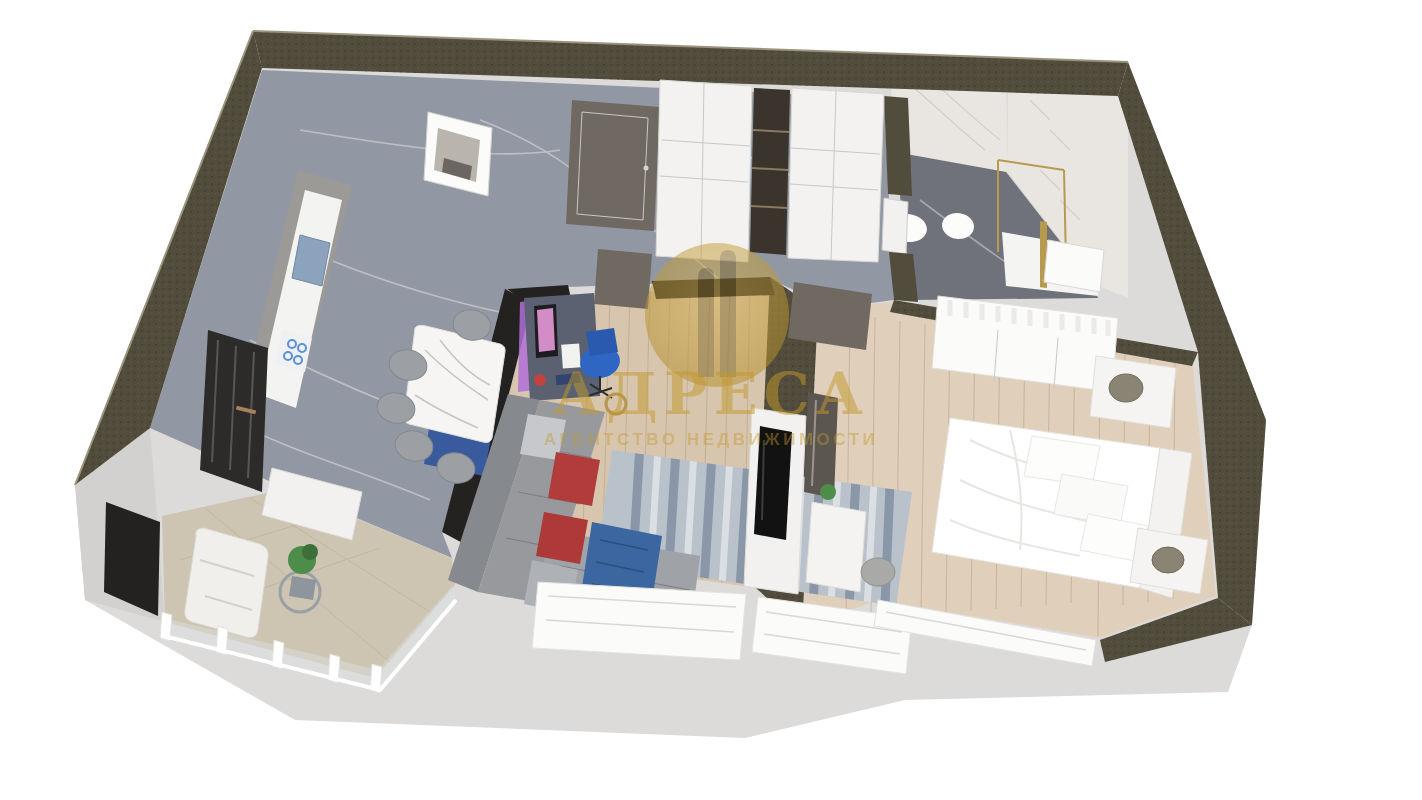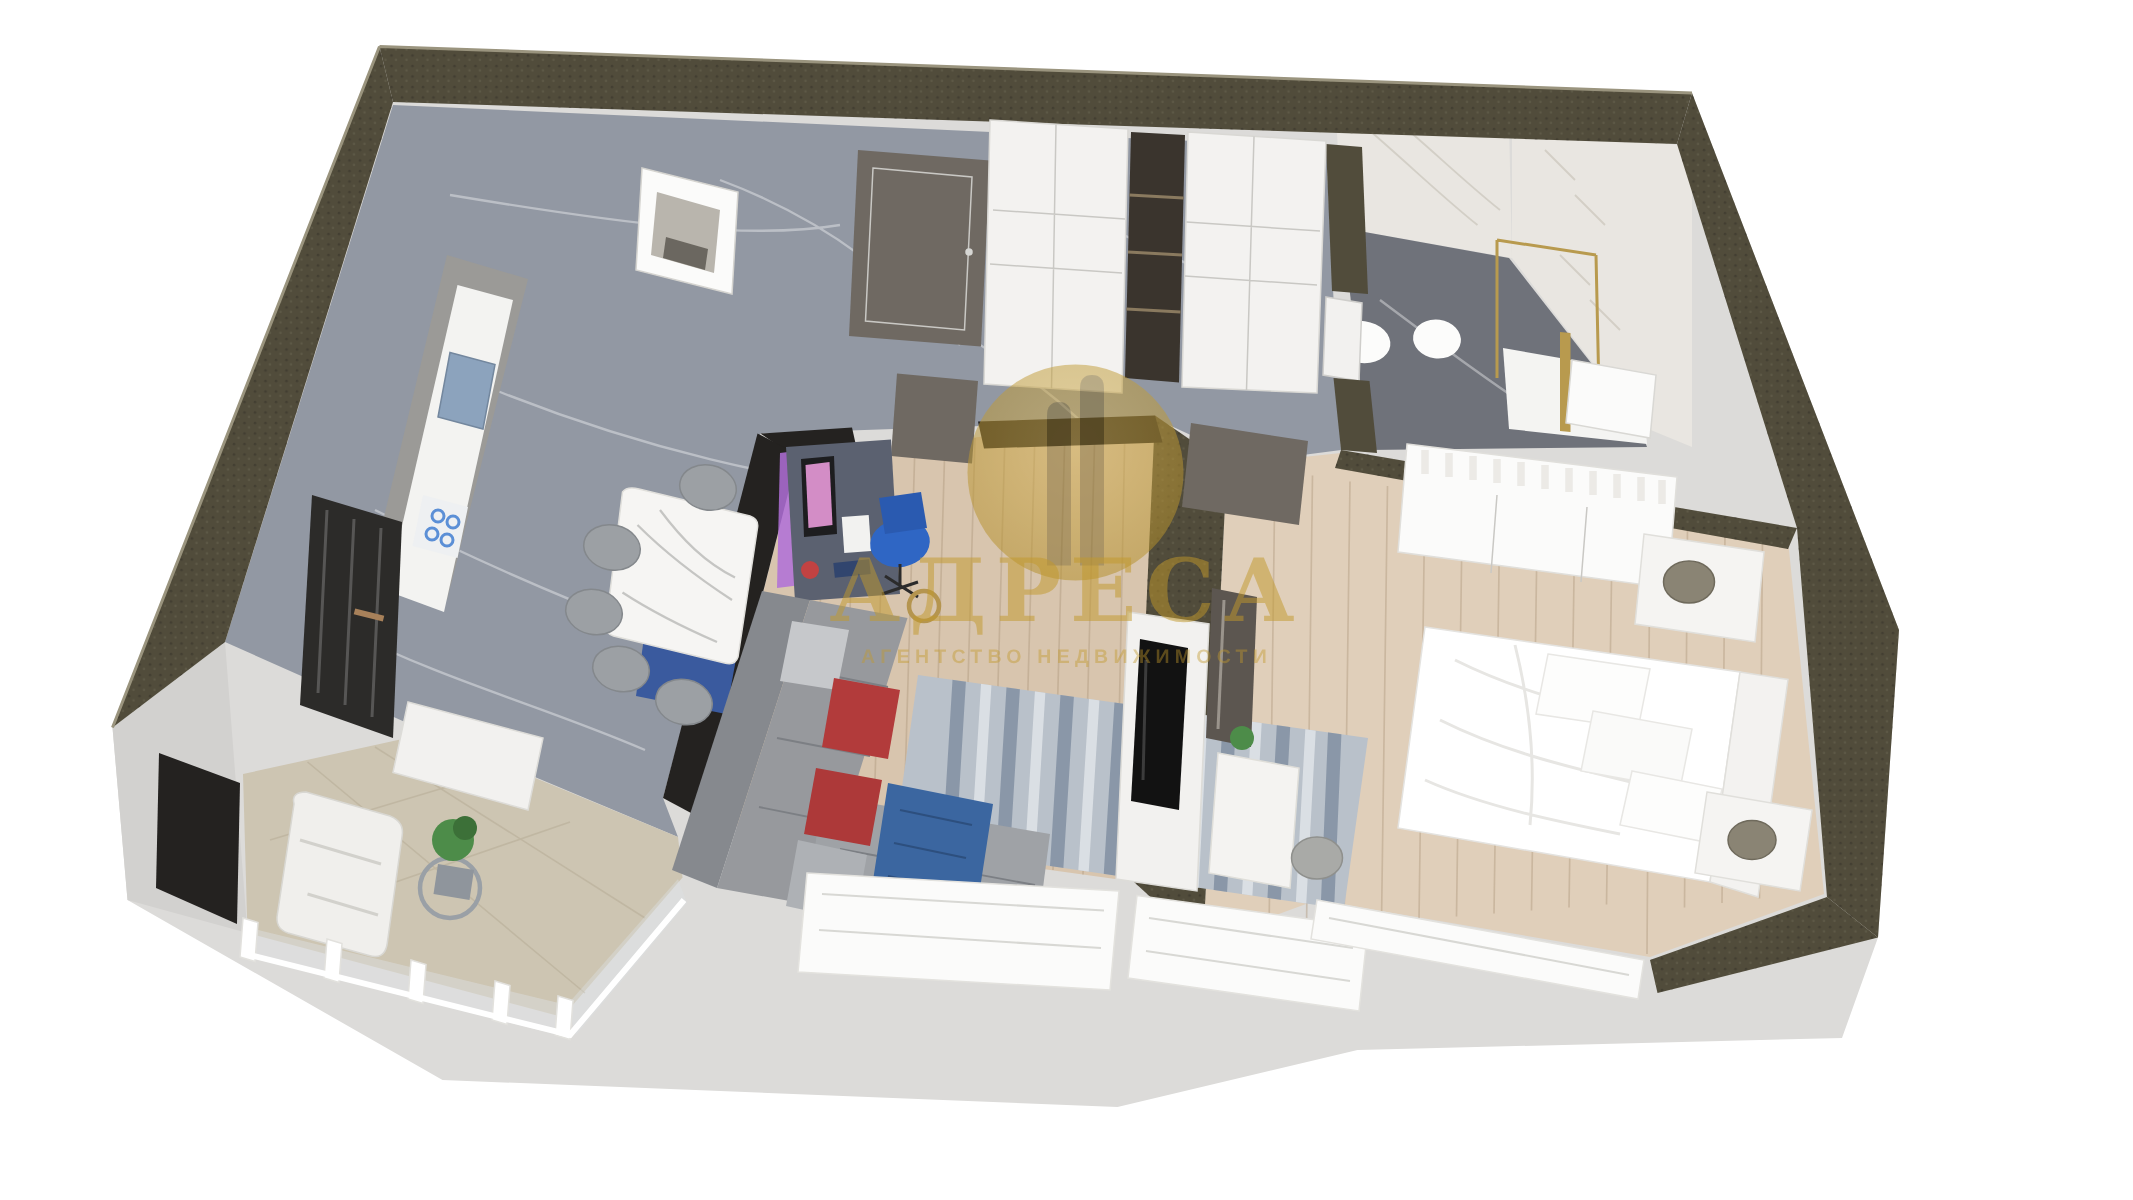--- a/index.html
+++ b/index.html
@@ -25,21 +25,21 @@
   .seam{stroke:#c9c8c4;stroke-width:1;fill:none;}
   .ledge{stroke:#d8d8d4;stroke-width:1.4;fill:none;}
   .gold-line{stroke:#b89a4e;stroke-width:2;fill:none;}
   
   .watermark{position:absolute;inset:0;pointer-events:none;color:var(--gold);}
   .wm-logo{position:absolute;left:637px;top:233px;width:160px;height:165px;opacity:.52;}
   .wm-title{position:absolute;left:0;right:0;top:360px;text-align:center;
     font-family:"DejaVu Serif",serif;font-weight:bold;font-size:58px;letter-spacing:6px;
     color:var(--gold);opacity:.5;}
   .wm-subtitle{position:absolute;left:0;right:0;top:430px;text-align:center;
-    font-family:"Liberation Sans",sans-serif;font-weight:bold;font-size:13px;letter-spacing:3.5px;
+    font-family:"Liberation Sans",sans-serif;font-weight:bold;font-size:17px;letter-spacing:3.5px;
     color:var(--gold);opacity:.42;}
 </style>
 </head>
 <body>
 
 <div class="stage">
 <svg class="scene" viewBox="0 0 1422 800">
   <defs>
     <pattern id="speck" width="7" height="7" patternUnits="userSpaceOnUse">
       <rect width="7" height="7" fill="none"></rect>

